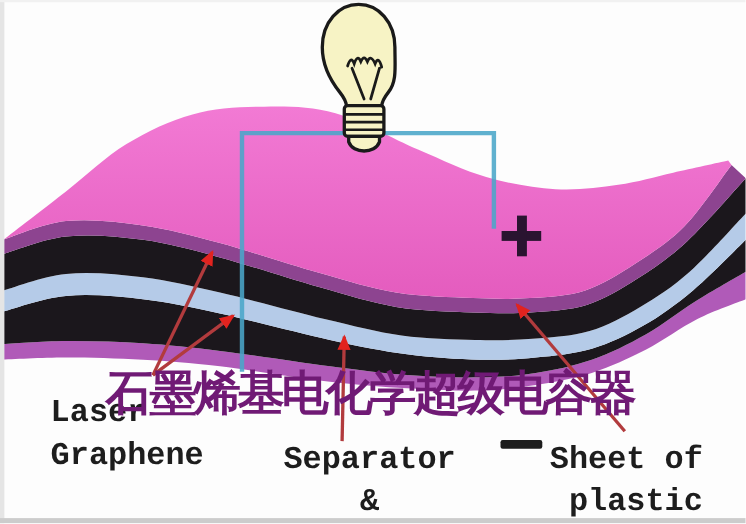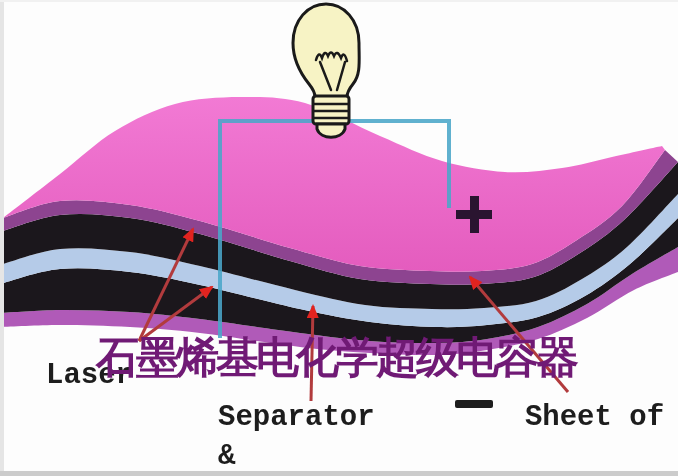--- a/index.html
+++ b/index.html
@@ -8,22 +8,22 @@
     background:#fdfdfd;font-family:Liberation Mono, monospace;
   }
   #scene{position:absolute;left:0;top:0;width:678px;height:476px;}
   .edge{position:absolute;pointer-events:none;}
   #edge-left{left:0;top:0;width:4px;height:100%;background:#e5e5e5;}
   #edge-top{left:0;top:0;width:100%;height:2px;background:#f1f1f1;}
   #edge-bottom{left:0;bottom:0;width:100%;height:5px;background:#cccccc;}
   .lbl{position:absolute;font-weight:bold;color:#1d1d1d;}
   .lbl-en{font-size:29px;line-height:39px;}
   #lbl-laser{left:46px;top:356px;text-align:left;}
-  #lbl-separator{left:218px;top:398px;width:188px;}
-  #lbl-plastic{left:512px;top:398px;width:165px;text-align:center;}
+  #lbl-separator{left:242px;top:398px;width:188px;text-align:center;}
+  #lbl-plastic{left:474px;top:398px;width:165px;text-align:right;}
   #lbl-chinese{
     left:96px;top:338px;font-size:43px;line-height:46px;letter-spacing:-3px;
     color:#701a75;white-space:nowrap;
   }
 </style>
 </head>
 <body>
 
 <div id="stage">
 
@@ -63,28 +63,30 @@
         <rect x="456" y="210" width="36" height="9" fill="#2a1430"></rect>
         <rect x="470" y="196" width="9" height="37" fill="#2a1430"></rect>
       </g>
     <g id="minus" aria-label="−">
         <rect x="455" y="400" width="38" height="8" rx="2" fill="#1d1d1d"></rect>
       </g>
   </svg>
 
   <div class="lbl lbl-en" id="lbl-laser">
     <div>Laser</div>
+    <div>Graphene</div>
   </div>
 
   <div class="lbl" id="lbl-chinese">石墨烯基电化学超级电容器</div>
 
   <div class="lbl lbl-en" id="lbl-separator">
     <div>Separator &amp;</div>
   </div>
 
   <div class="lbl lbl-en" id="lbl-plastic">
     <div>Sheet of</div>
+    <div>plastic</div>
   </div>
 
   <div class="edge" id="edge-left"></div>
   <div class="edge" id="edge-top"></div>
   <div class="edge" id="edge-bottom"></div>
 </div>
 
 </body></html>

